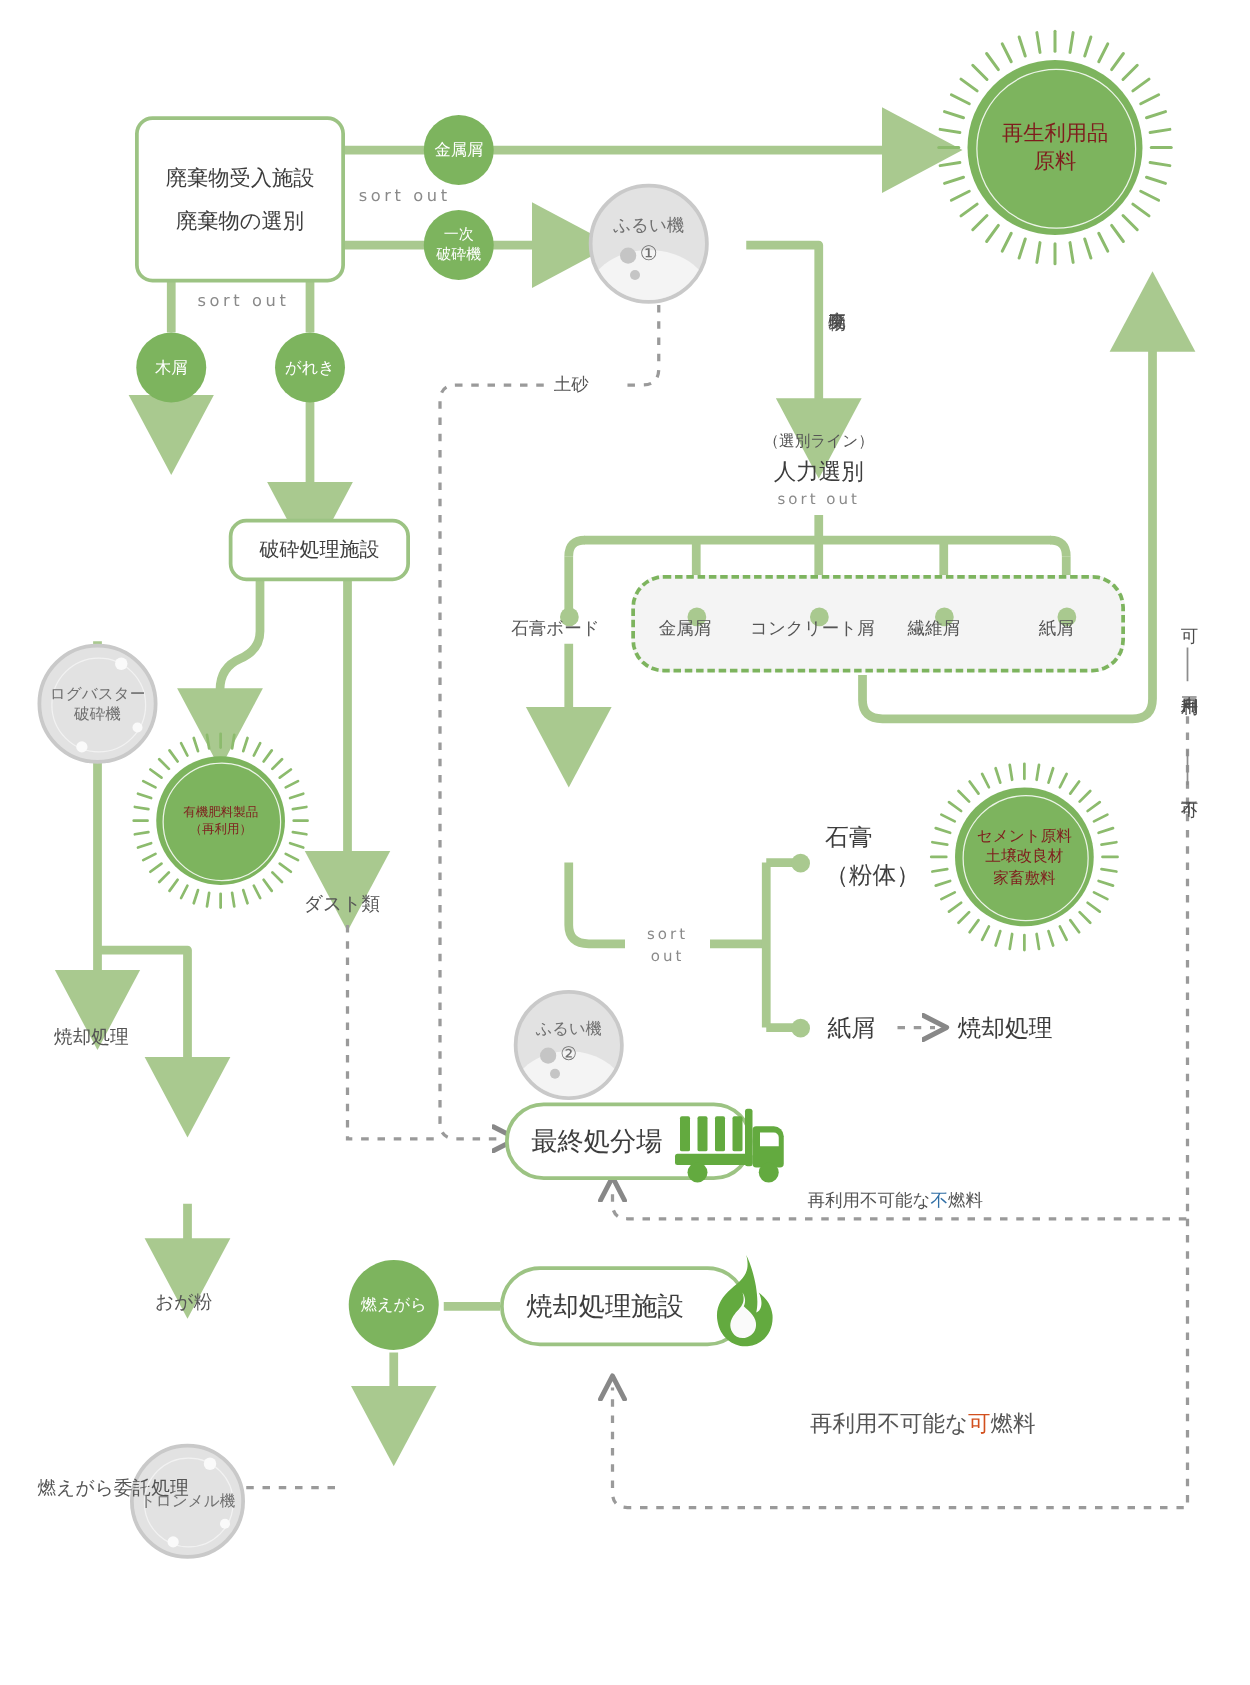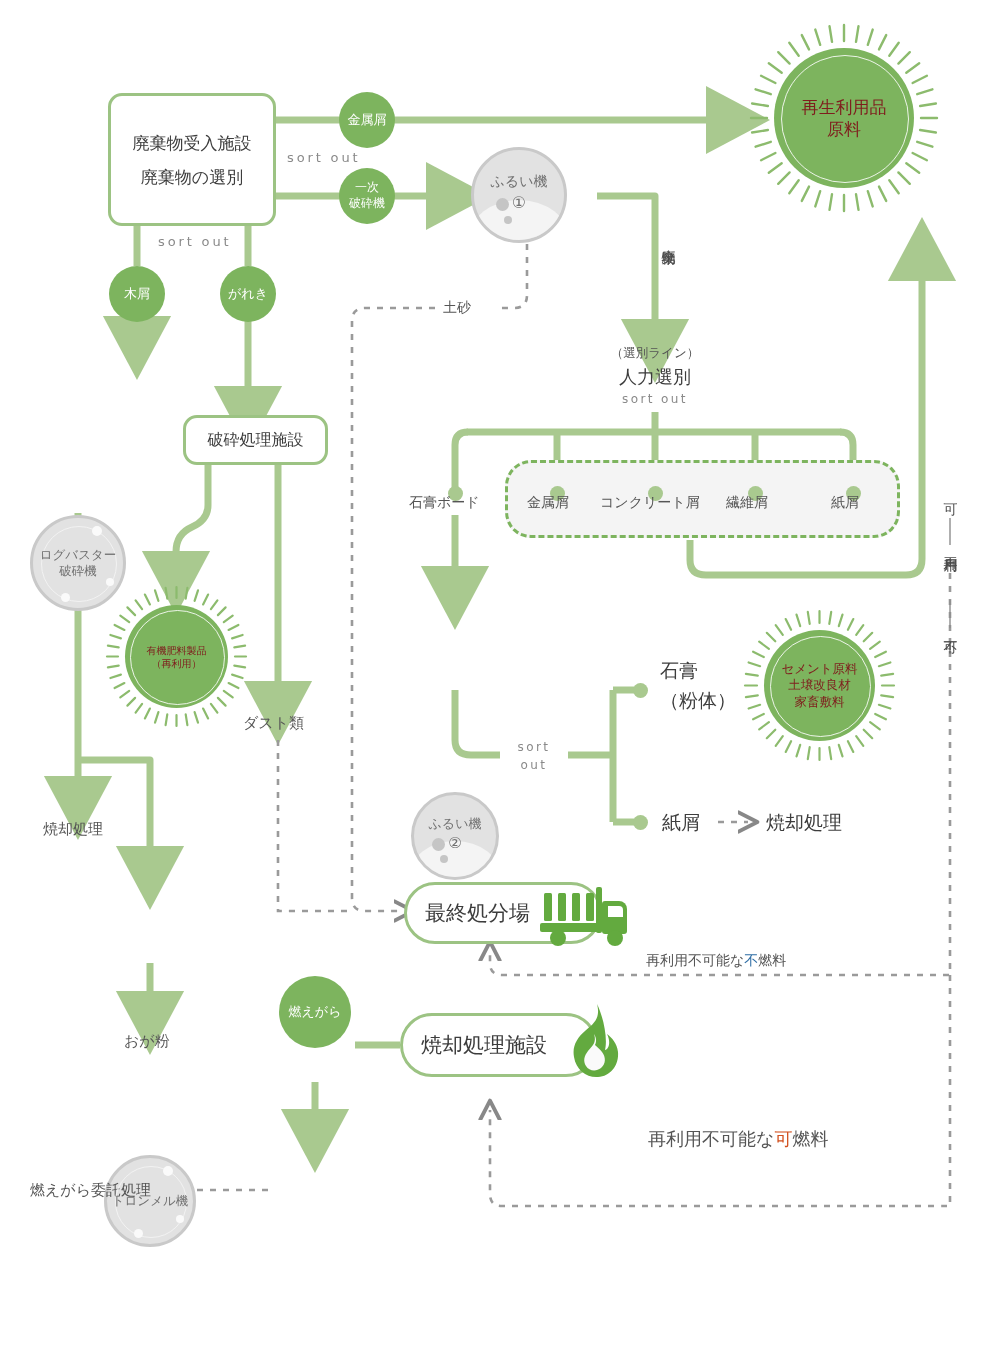--- a/index.html
+++ b/index.html
@@ -404,21 +404,21 @@
       <circle cx="22" cy="59" r="8"></circle>
       <circle cx="79" cy="59" r="8"></circle>
     </g>
     <path d="M72,27 h11 a4,4 0 0 1 4,4 v7 h-15 z" fill="#ffffff"></path>
   </svg>
 
   <div class="lbl-txt" style="left:646px;top:952px;font-size:14px;">
     <span>再利用不可能な</span><span class="blue">不</span><span>燃料</span>
   </div>
 
-  <div class="node circ-green" style="left:279px;top:976px;width:72px;height:72px;font-size:13px;font-family:Liberation Serif, serif;">
+  <div class="node circ-green" style="left:279px;top:1008px;width:72px;height:72px;font-size:13px;font-family:Liberation Serif, serif;">
     <span>燃えがら</span>
   </div>
 
   <div class="node boxnode pill" style="left:400px;top:1013px;width:198px;height:64px;font-size:21px;justify-content:flex-start;padding-left:18px;">
     <span>焼却処理施設</span>
   </div>
   <svg width="72" height="86" style="position:absolute;left:556px;top:1000px;" viewBox="0 0 72 86">
     <path d="M41,4 C45,19 37,24 29,31 C21,38 16,46 18,57 C20,70 31,78 42,77 C55,76 63,65 62,52 C61,43 56,38 51,34 C55,42 53,49 49,50 C52,38 47,16 41,4 Z" fill="#63aa3f"></path>
     <path d="M38,34 C41,43 36,46 32,51 C28,56 27,61 30,66 C33,71 40,72 45,68 C50,64 50,57 46,52 C44,49 41,47 39,45 C41,41 40,37 38,34 Z" fill="#fafafa"></path>
   </svg>

